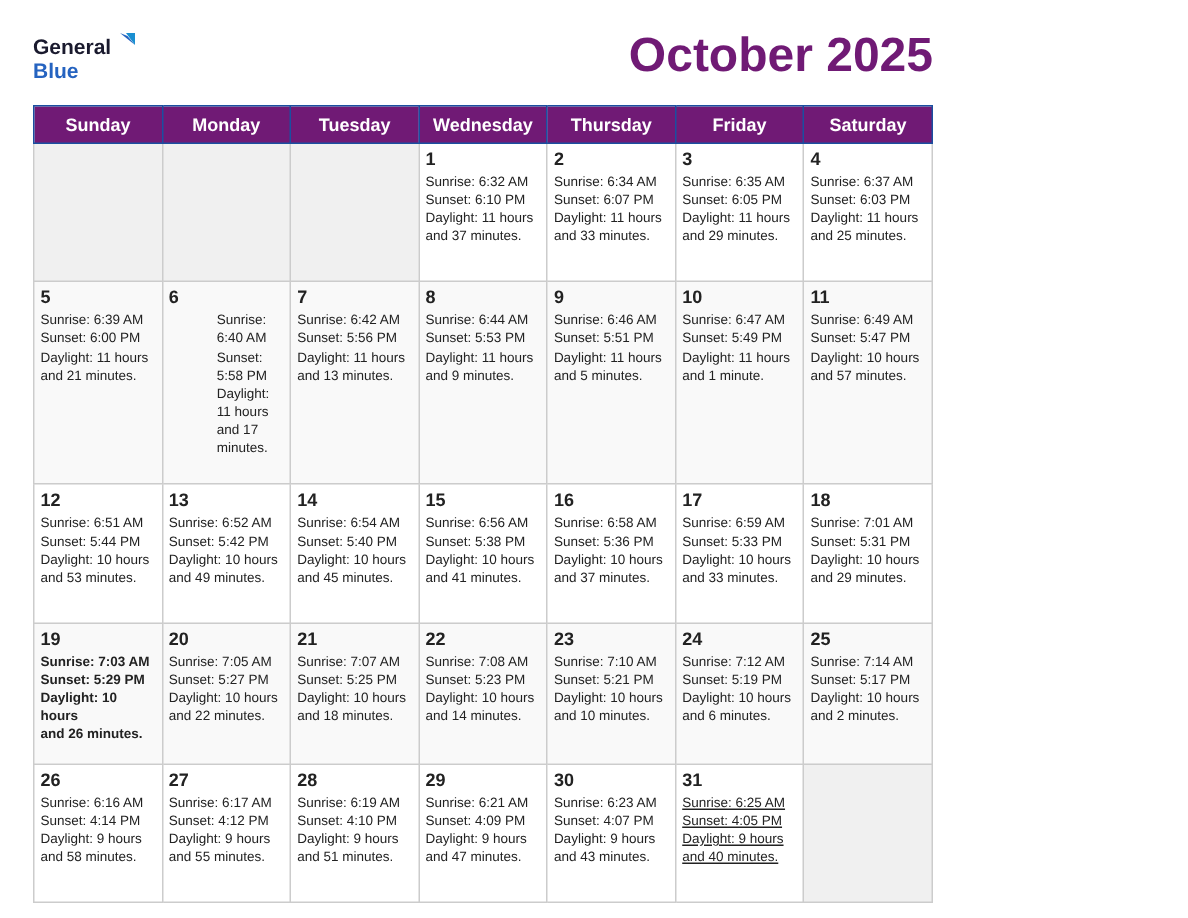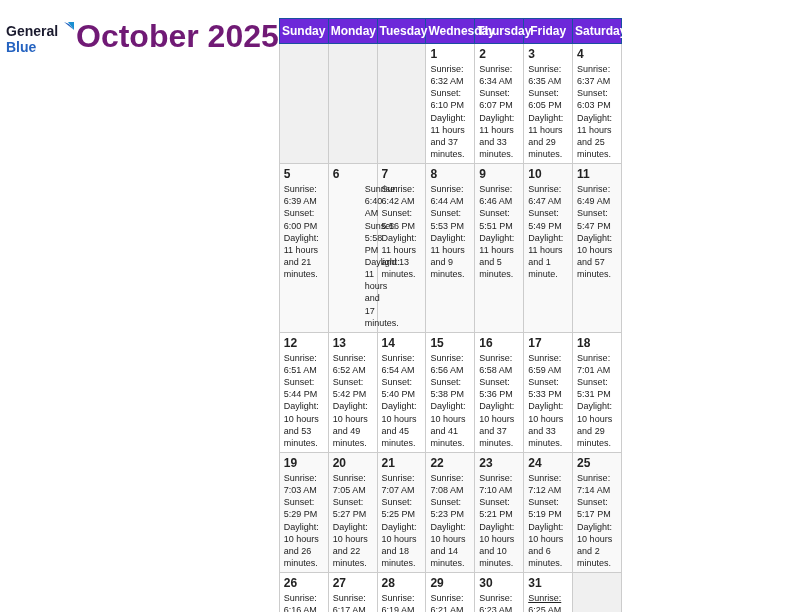--- a/index.html
+++ b/index.html
@@ -6,22 +6,23 @@
     body {
       font-family: Arial, sans-serif;
       background: #fff;
       width: 792px;
       height: 612px;
       overflow: hidden;
     }
     .page {
       width: 644px;
       height: 612px;
-      padding: 18px 22px 10px 6px;
+      padding: 18px 22px 10px 22px;
       display: flex;
+      flex-direction: column;
     }
     .header {
       display: flex;
       justify-content: space-between;
       align-items: flex-start;
       margin-bottom: 8px;
     }
     .logo {
       display: flex;
       align-items: center;
@@ -40,21 +41,21 @@
       color: #333;
     }
     .calendar {
       flex: 1;
       border: 1px solid #ccc;
       border-collapse: collapse;
       width: 100%;
       table-layout: fixed;
     }
     .calendar th {
-      background: #6d28d9;
+      background: #701a75;
       color: #fff;
       font-size: 12px;
       font-weight: bold;
       text-align: center;
       padding: 5px 2px;
       border: 1px solid #1a4fa0;
     }
     .calendar td {
       border: 1px solid #ccc;
       vertical-align: top;
@@ -243,21 +244,21 @@
             <span class="day-num">18</span>
             <div class="cell-text" style="white-space: pre-line;">Sunrise: 7:01 AM
 Sunset: 5:31 PM
 Daylight: 10 hours
 and 29 minutes.</div>
           </td>
         </tr>
         <tr class="row-alt">
           <td>
             <span class="day-num">19</span>
-            <div class="cell-text" style="white-space: pre-line;">Sunrise: 7:03 AM
+            <div class="cell-text" style="white-space: pre-line; font-weight: bold;">Sunrise: 7:03 AM
 Sunset: 5:29 PM
 Daylight: 10 hours
 and 26 minutes.</div>
           </td>
           <td>
             <span class="day-num">20</span>
             <div class="cell-text" style="white-space: pre-line;">Sunrise: 7:05 AM
 Sunset: 5:27 PM
 Daylight: 10 hours
 and 22 minutes.</div>

